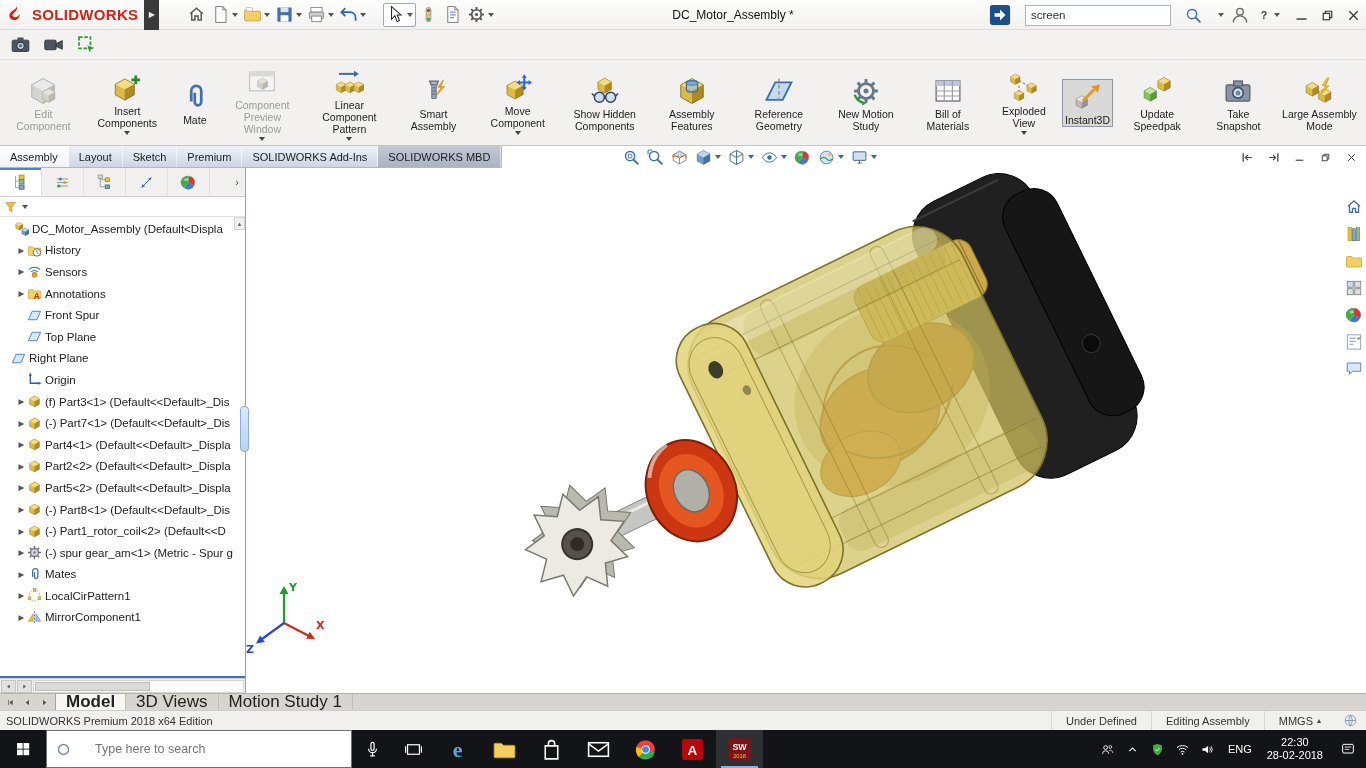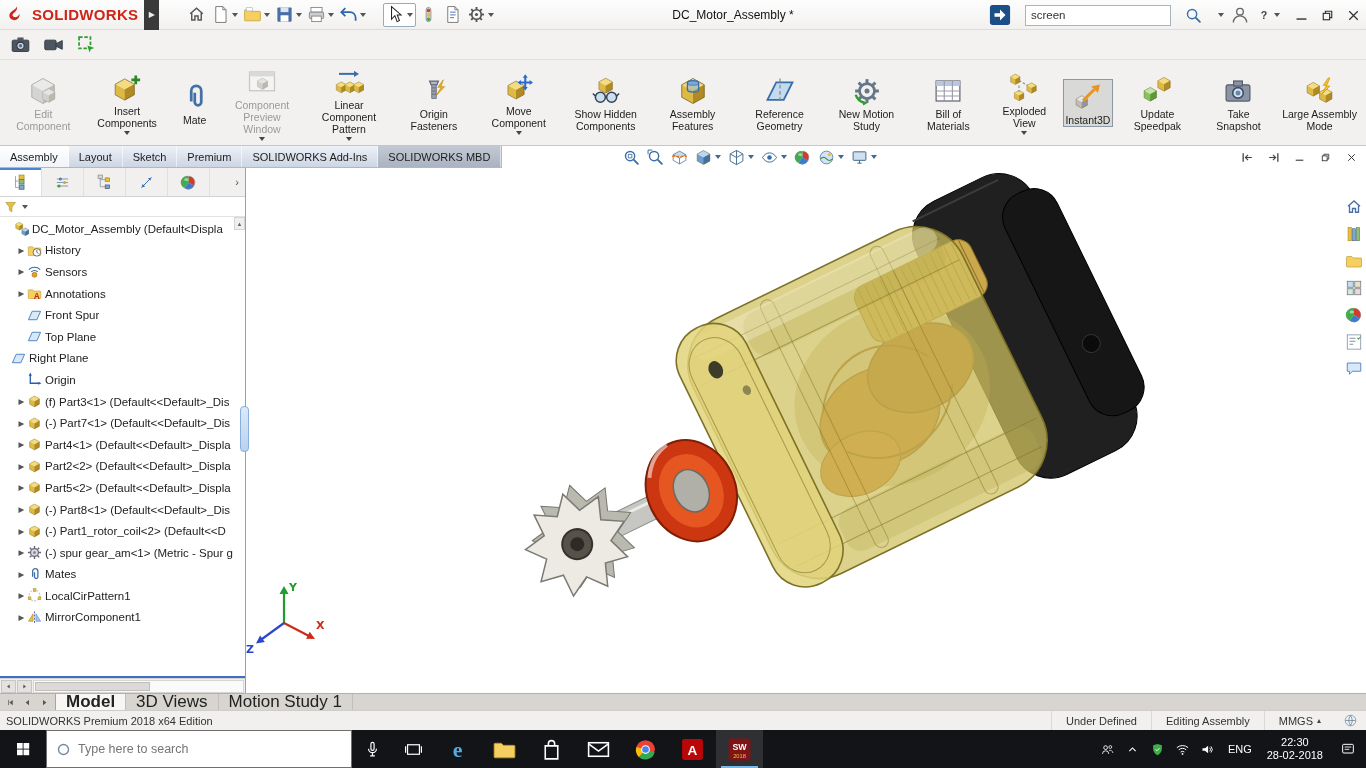--- a/index.html
+++ b/index.html
@@ -103,21 +103,21 @@
   .sb-right{margin-left:auto;display:flex;align-items:center;height:100%}
   .sb-item{padding:0 14px;border-left:1px solid #dbd9d6;height:100%;display:flex;align-items:center;gap:4px;white-space:nowrap}
   .sb-caret{font-size:8px;color:#444}
   .sb-icon{width:15px;height:15px;margin:0 8px}
   .sb-icon svg{width:100%;height:100%}
 
   
   .taskbar{position:absolute;top:730px;left:0;width:100%;height:38px;background:#121418;display:flex;align-items:stretch;z-index:40}
   .tb-start{width:46px;display:flex;align-items:center;justify-content:center}
   .tb-start svg{width:16px;height:16px}
-  .tb-search{width:306px;background:#fff;display:flex;align-items:center;gap:7px;padding:0 9px;border:1px solid #6f6f6f}
+  .tb-search{width:306px;background:#fff;display:flex;align-items:center;gap:24px;padding:0 9px;border:1px solid #6f6f6f}
   .tb-search svg{width:15px;height:15px;flex:none}
   .tb-search input{border:none;outline:none;flex:1;font-size:12.5px;color:#444;background:transparent;font-family:inherit;min-width:0}
   .tb-btn{width:41px;display:flex;align-items:center;justify-content:center}
   .tb-btn svg{width:19px;height:19px}
   #tb-apps{display:flex;align-items:stretch}
   .tb-app{width:47px;display:flex;align-items:center;justify-content:center;position:relative}
   .tb-app svg{width:25px;height:25px}
   .tb-app.active{background:rgba(255,255,255,.12)}
   .tb-app.active::after{content:"";position:absolute;left:5px;right:5px;bottom:0;height:2px;background:#7ab8e8}
   .tb-tray{margin-left:auto;display:flex;align-items:center}
@@ -424,21 +424,21 @@
       </div>
       <div class="rb">
         <span class="rico">
           <svg viewBox="0 0 24 24" width="100%" height="100%">
             <path d="M8.5 4h7l-1.2 3h-4.6z" fill="#b2bac4" stroke="#667"></path>
             <rect x="10.2" y="7" width="3.6" height="11" fill="#98a2ae" stroke="#667" stroke-width="0.6"></rect>
             <path d="M10.2 9.5h3.6M10.2 12h3.6M10.2 14.5h3.6" stroke="#667" stroke-width="0.7"></path>
             <path d="M19.5 3 15 9h2.8L13.5 16l7-7.5h-3z" fill="#f0b420" stroke="#b8860b" stroke-width="0.5"></path>
           </svg>
         </span>
-        <span class="rlabel">Origin Fasteners</span>
+        <span class="rlabel">Smart Assembly</span>
       </div>
       <div class="rb">
         <span class="rico">
           <svg viewBox="0 0 24 24" width="100%" height="100%">
             <g transform="translate(1,5) scale(0.72)">
               <g>
                 <path d="M12 2 3 7v10l9 5 9-5V7z" fill="#ddb945"></path>
                 <path d="M12 2 3 7l9 5 9-5z" fill="#f4dc82"></path>
                 <path d="M12 12v10l9-5V7z" fill="#b08a24"></path>
                 <path d="M12 2 3 7v10l9 5 9-5V7z" fill="none" stroke="#6f5d20" stroke-width="0.6"></path>

